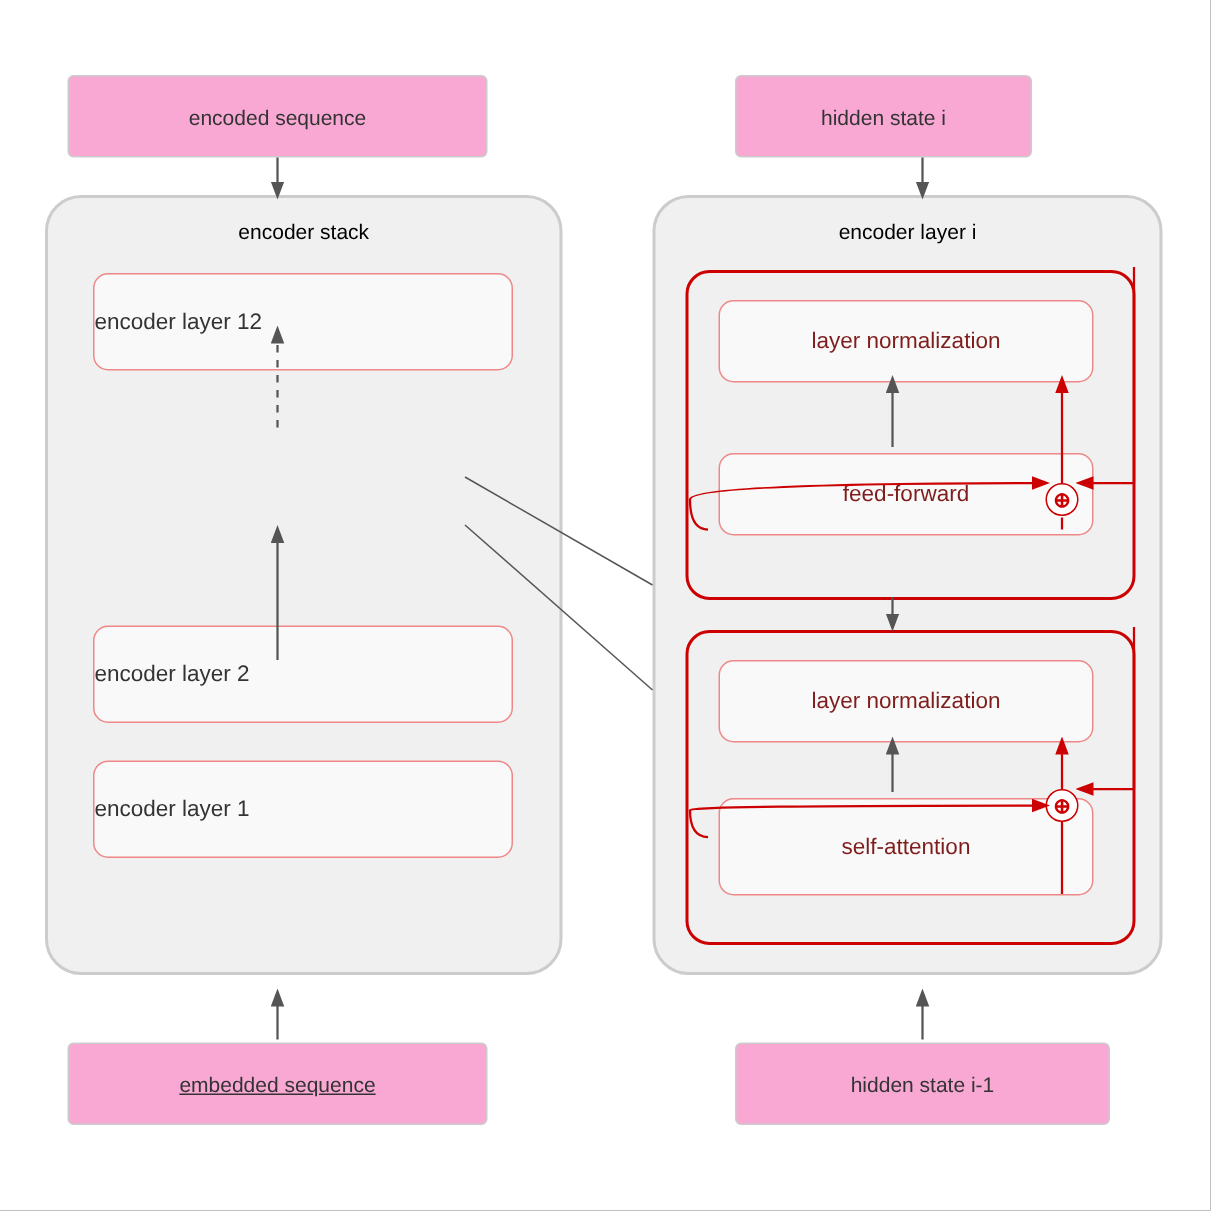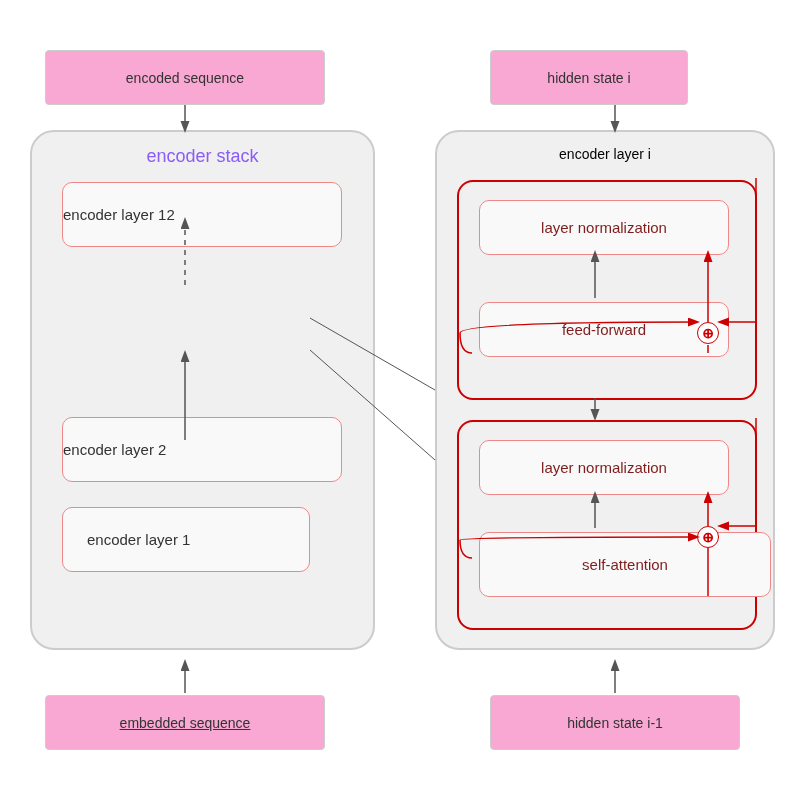--- a/index.html
+++ b/index.html
@@ -40,22 +40,22 @@
       height: 520px;
       background: #f0f0f0;
       border: 2px solid #ccc;
       border-radius: 24px;
     }
     .left-panel-title {
       position: absolute;
       top: 14px;
       left: 50%;
       transform: translateX(-50%);
-      color: #8b5cf6;
-      font-size: 18px;
+      color: #000000;
+      font-size: 14px;
       white-space: nowrap;
     }
 
     .encoder-box {
       position: absolute;
       background: #f9f9f9;
       border: 1.5px solid #e88;
       border-radius: 10px;
       display: flex;
       align-items: center;
@@ -170,21 +170,21 @@
     <span class="left-panel-title">encoder stack</span>
 
     <div class="encoder-box" style="left:30px; top:50px; width:280px; height:65px;">
       <span>encoder layer 12</span>
     </div>
 
     <div class="encoder-box" style="left:30px; top:285px; width:280px; height:65px;">
       <span>encoder layer 2</span>
     </div>
 
-    <div class="encoder-box" style="left:30px; top:375px; width:248px; height:65px;padding-left:24px;">
+    <div class="encoder-box" style="left:30px; top:375px; width:280px; height:65px;">
       <span>encoder layer 1</span>
     </div>
   </div>
 
   <div class="right-panel">
     <span class="right-panel-title">encoder layer i</span>
 
     <div class="inner-group-top">
 
       <div class="right-box" style="left:20px; top:18px; width:250px; height:55px;">
@@ -195,21 +195,21 @@
         <span>feed-forward</span>
       </div>
     </div>
 
     <div class="inner-group-bottom">
 
       <div class="right-box" style="left:20px; top:18px; width:250px; height:55px;">
         <span>layer normalization</span>
       </div>
 
-      <div class="right-box" style="left:20px; top:110px; width:292px; height:65px;">
+      <div class="right-box" style="left:20px; top:110px; width:250px; height:65px;">
         <span>self-attention</span>
       </div>
     </div>
   </div>
 
   <div class="plus-circle" style="left:697px; top:322px;">⊕</div>
 
   <div class="plus-circle" style="left:697px; top:526px;">⊕</div>
 
   <svg class="svg-overlay" xmlns="http://www.w3.org/2000/svg">

